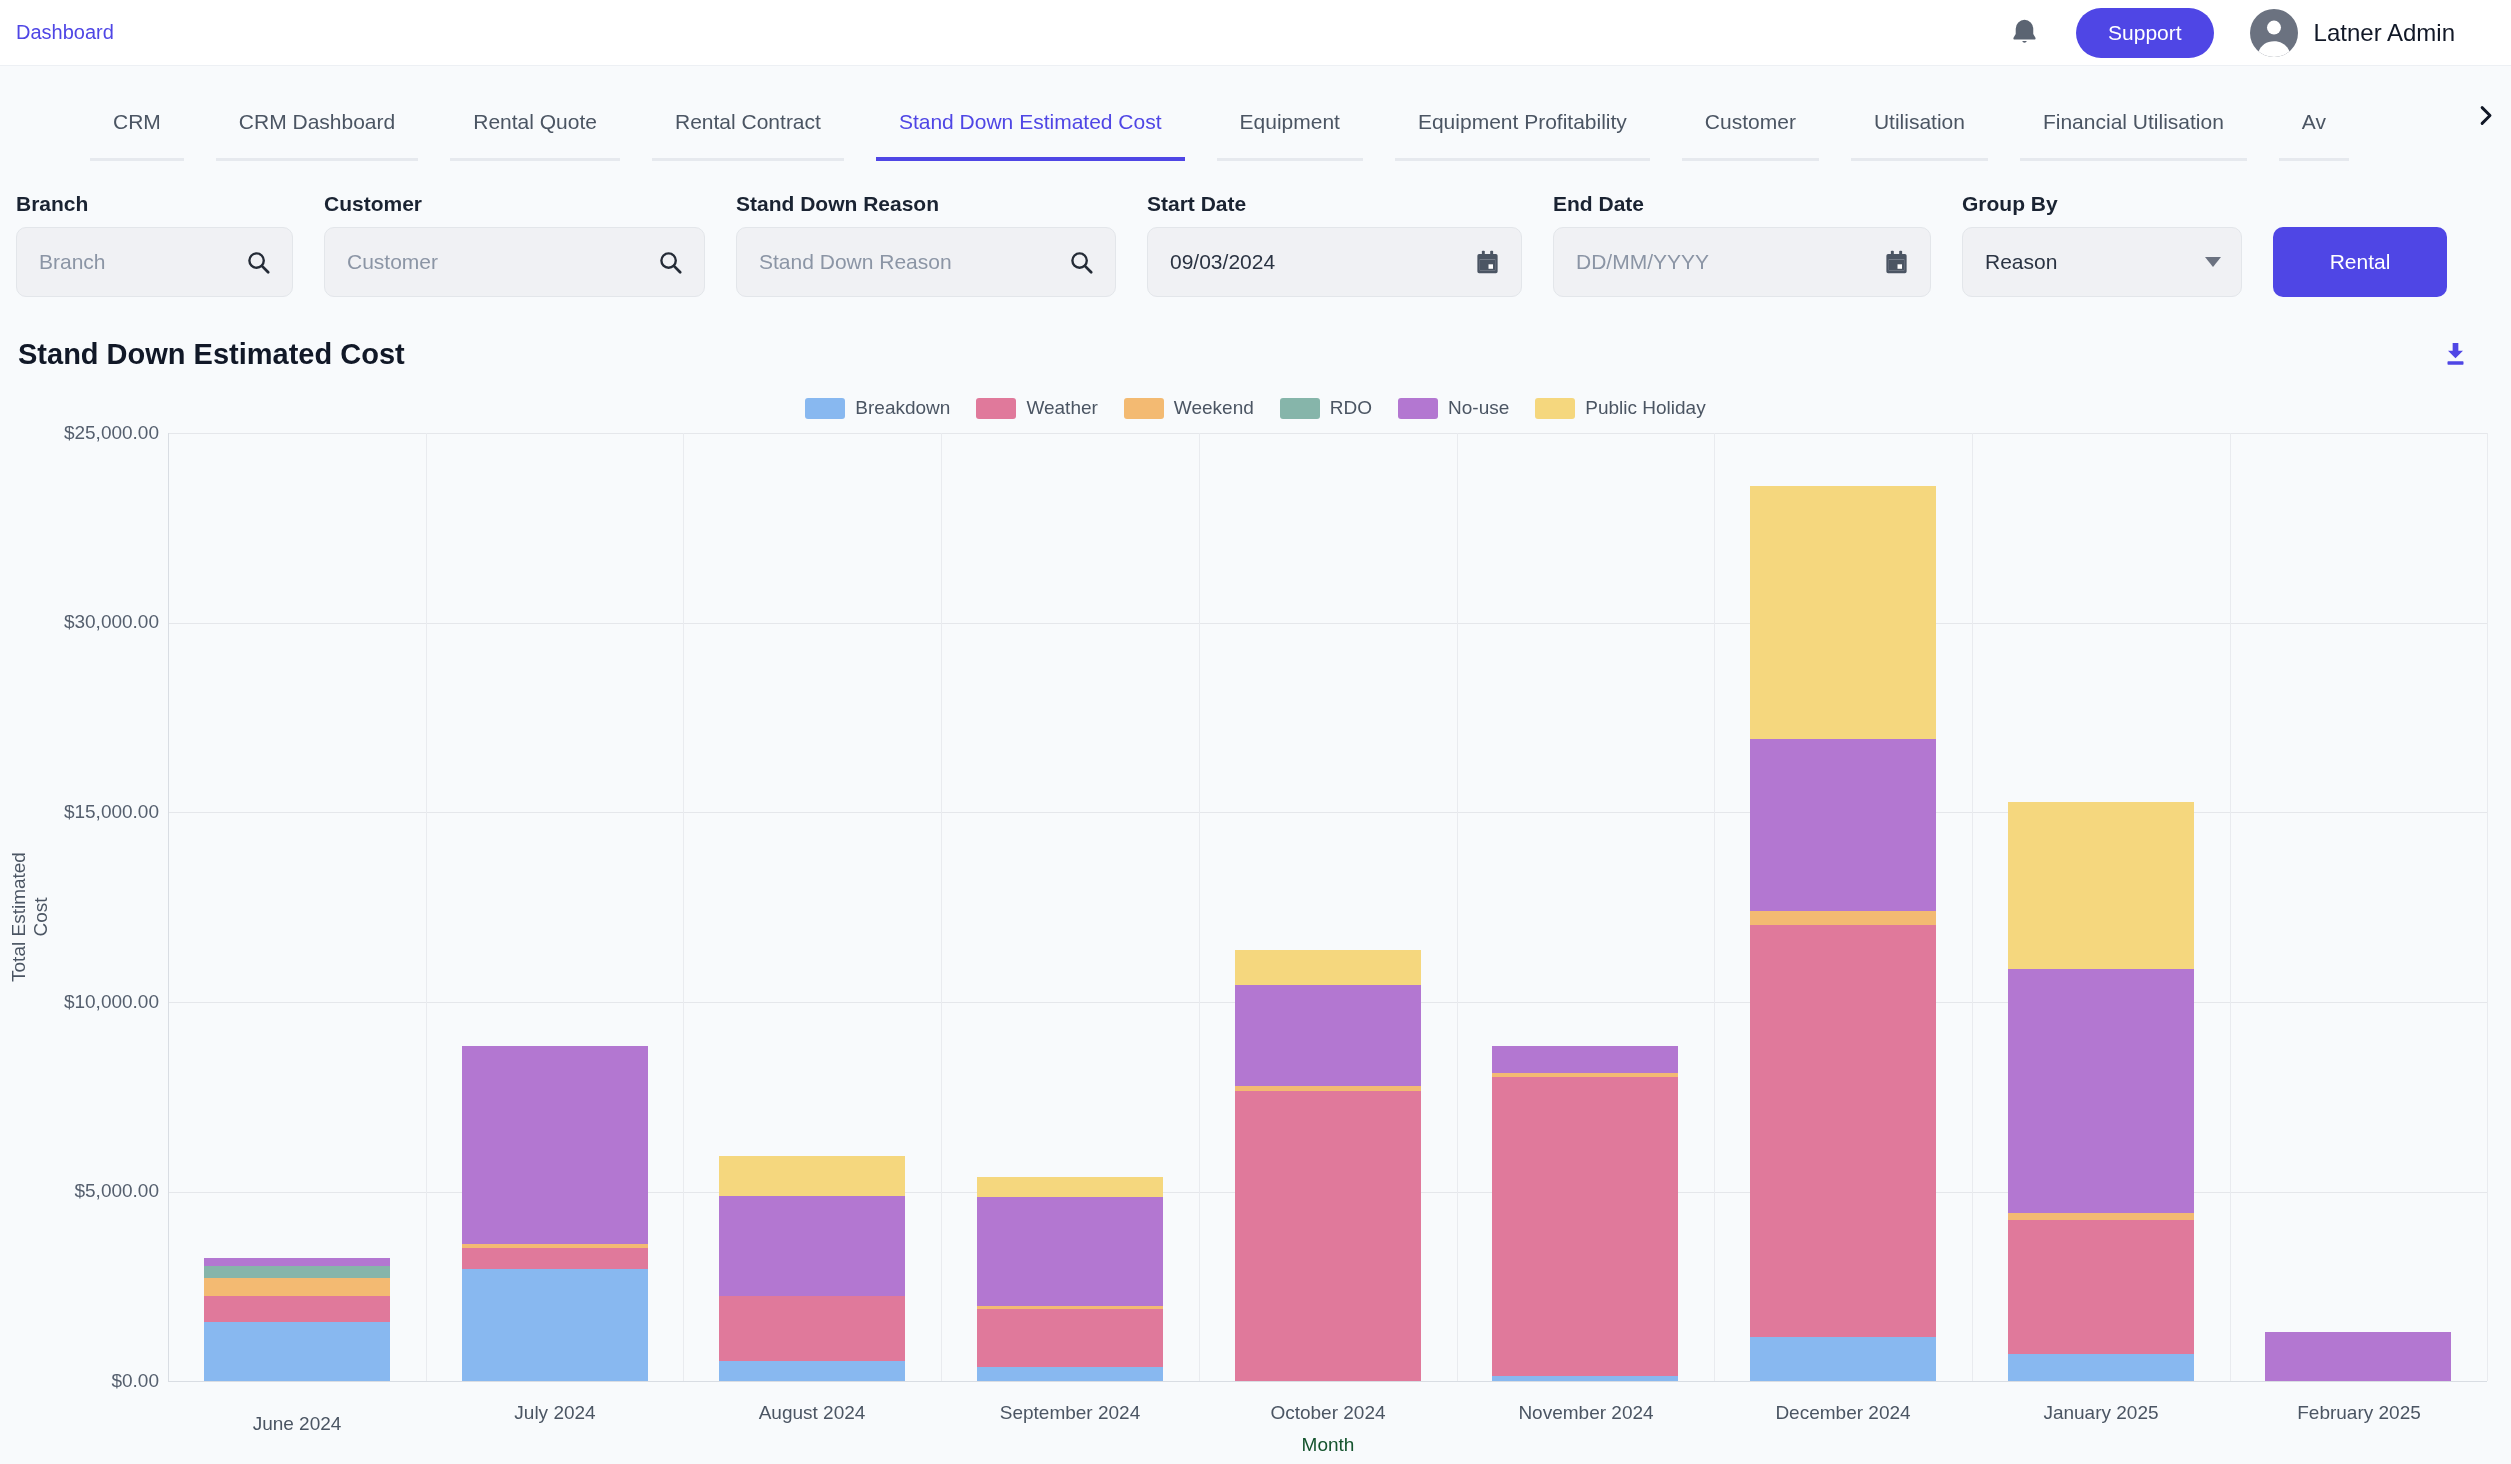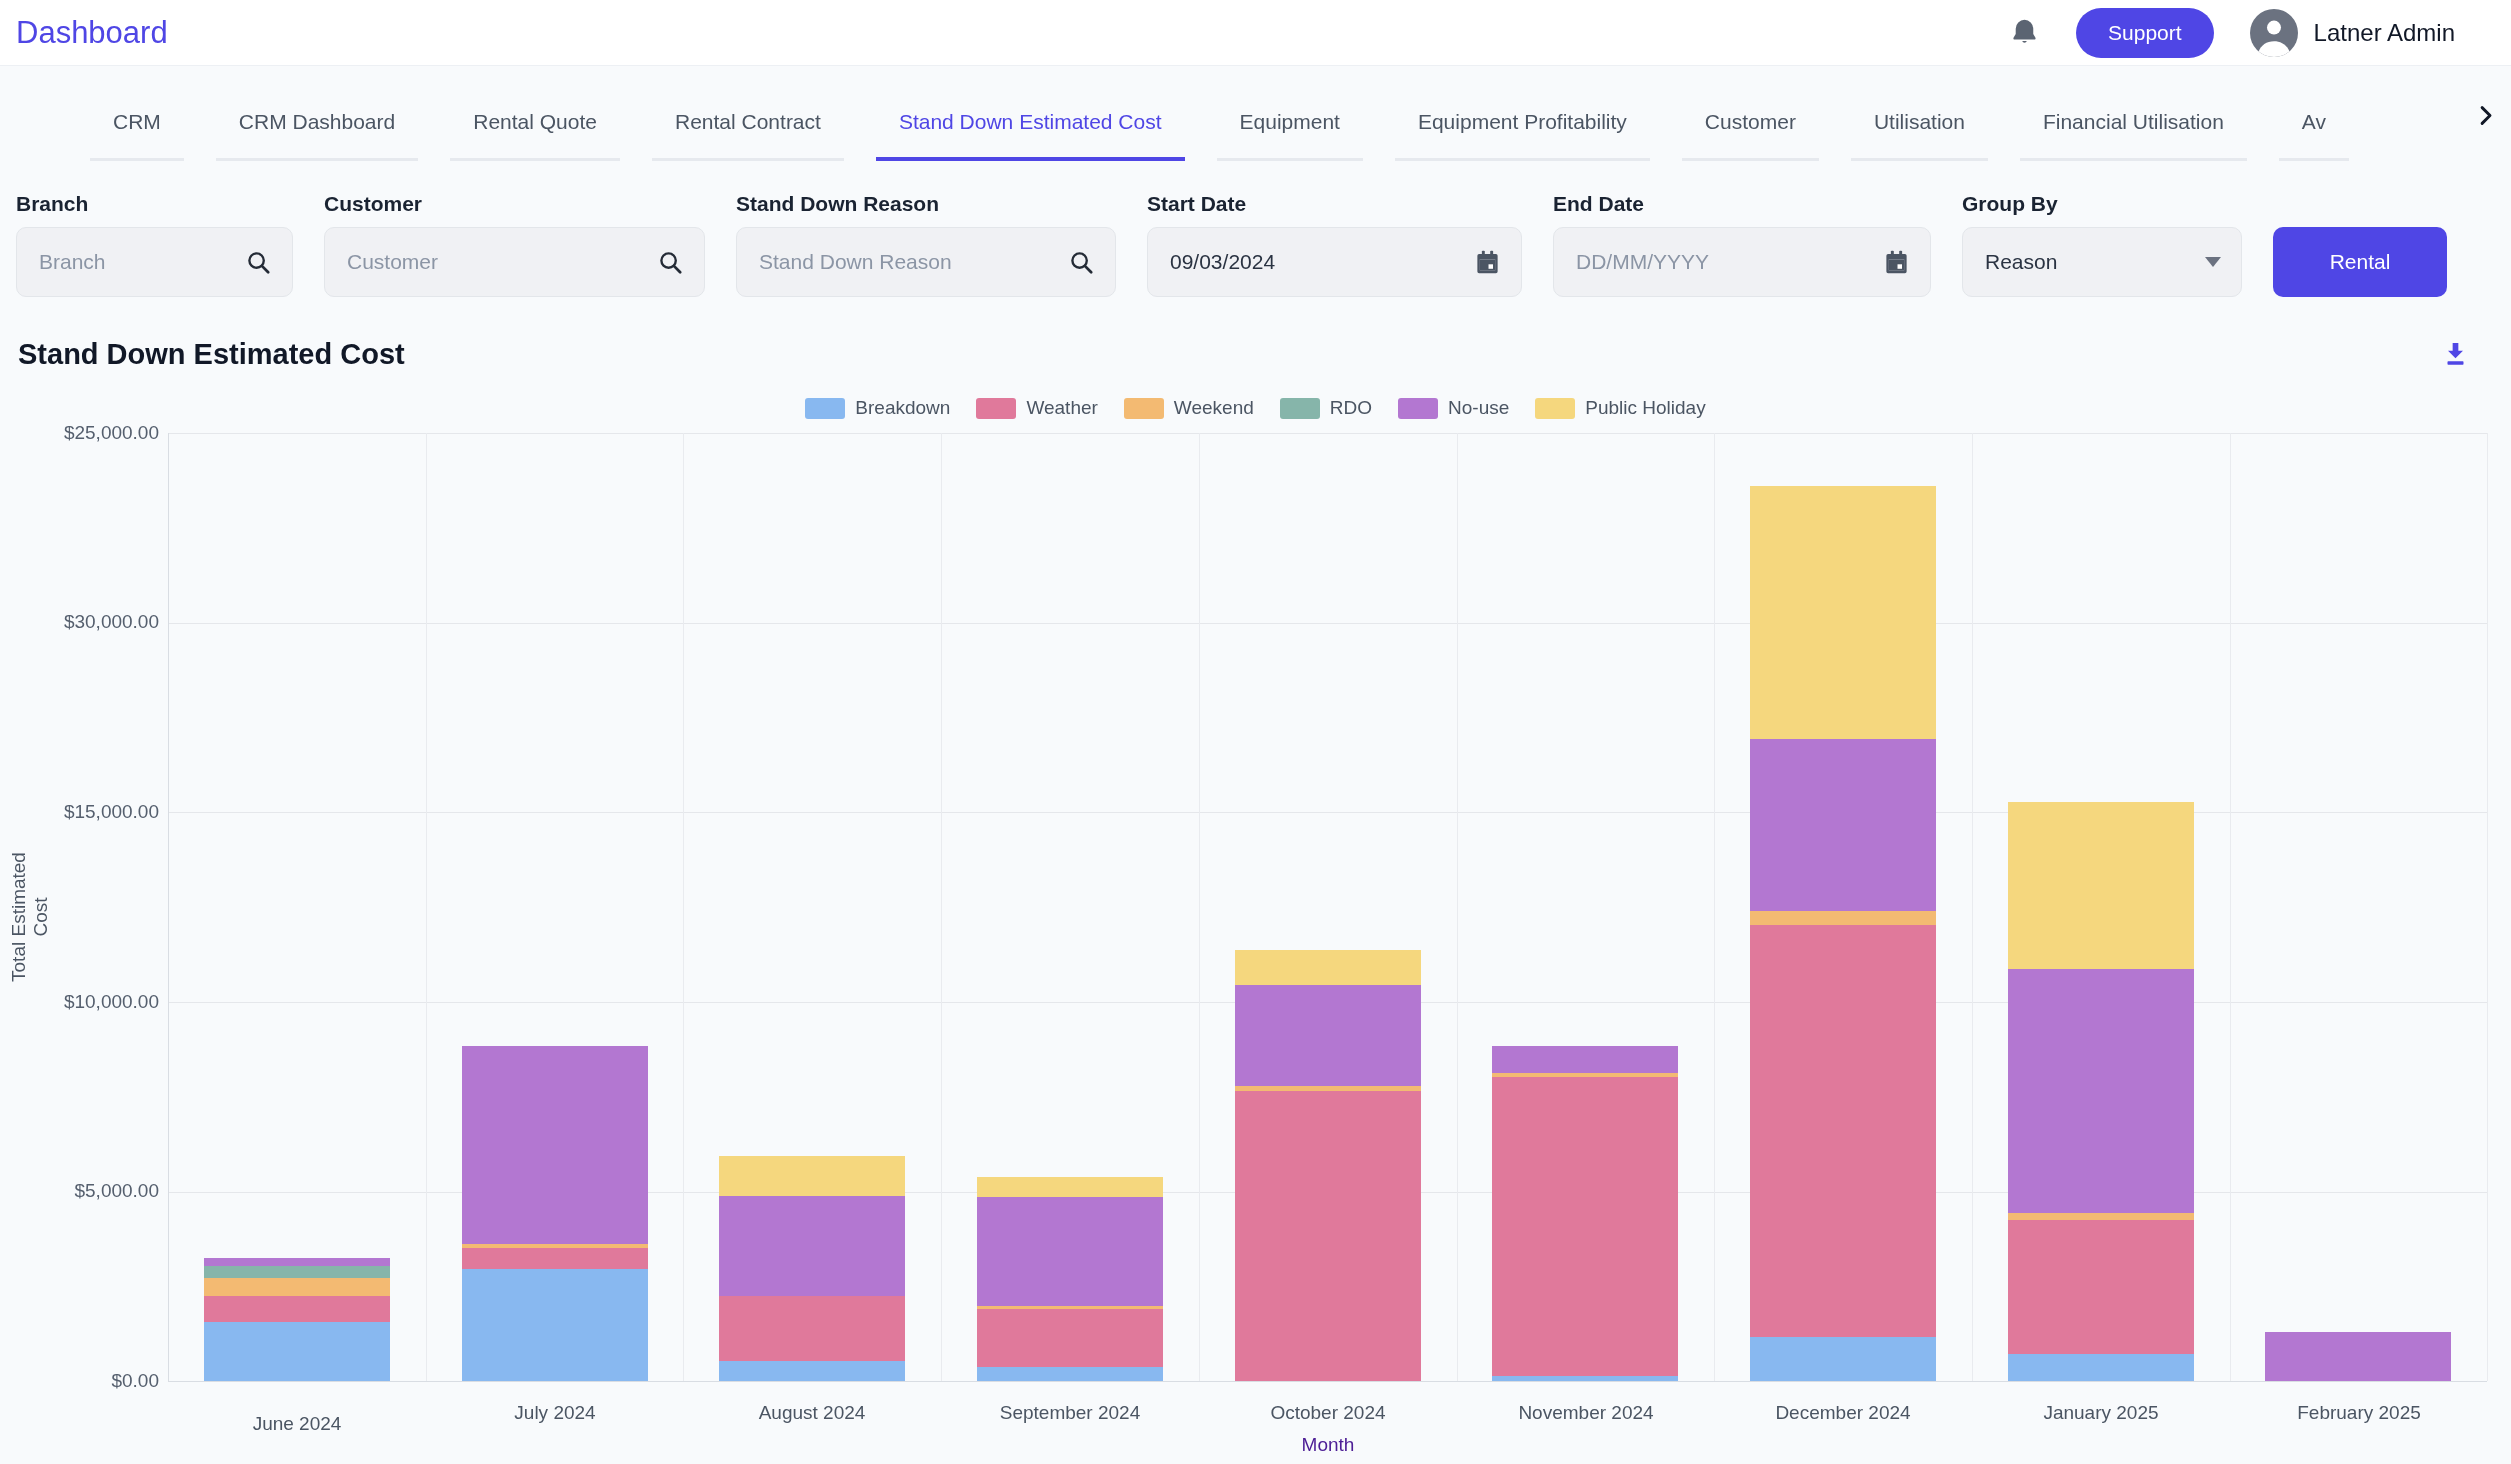--- a/index.html
+++ b/index.html
@@ -7,21 +7,21 @@
   .page {
     position:relative; width:2511px; height:1465px;
     background:#f8fafc; overflow:hidden;
     font-family:"Liberation Sans", sans-serif; color:#111827;
   }
   
   .header {
     display:flex; align-items:center; height:66px; background:#ffffff;
     border-bottom:1px solid #edf0f4; padding:0 56px 0 16px;
   }
-  .brand { color:#4f46e5; font-size:31px; font-weight:500; text-decoration:none; cursor:pointer; }
+  .brand { color:#4f46e5; font-size:20px; font-weight:500; text-decoration:none; cursor:pointer; }
   .header-right { margin-left:auto; display:flex; align-items:center; gap:36px; }
   .bell-btn { display:flex; align-items:center; cursor:pointer; }
   .support-btn {
     background:#4f46e5; color:#fff; border:none; border-radius:26px;
     height:50px; padding:0 32px; font-size:21px; font-family:inherit; cursor:pointer;
   }
   .user-menu { display:flex; align-items:center; gap:16px; cursor:pointer; }
   .user-name { font-size:24px; color:#111827; }
   
   .tab-bar {
@@ -79,21 +79,21 @@
   .gridline-h.axis { background:#d9dde3; }
   .gridline-v { position:absolute; top:0; height:100%; width:1px; background:#e9ebef; }
   .gridline-v.axis { background:#d9dde3; }
   .bar {
     position:absolute; top:0; height:948px; display:flex; flex-direction:column; justify-content:flex-end;
   }
   .bar-segment { width:100%; }
   .x-tick-label {
     position:absolute; transform:translateX(-50%); font-size:19px; color:#4b5563; white-space:nowrap;
   }
-  .x-axis-title { position:absolute; transform:translateX(-50%); font-size:19px; color:#4c1d95; }
+  .x-axis-title { position:absolute; transform:translateX(-50%); font-size:19px; color:#14532d; }
 </style>
 </head>
 <body>
 
 <div class="page">
 
   <div class="header">
     <a class="brand">Dashboard</a>
     <div class="header-right">
       <span class="bell-btn">

